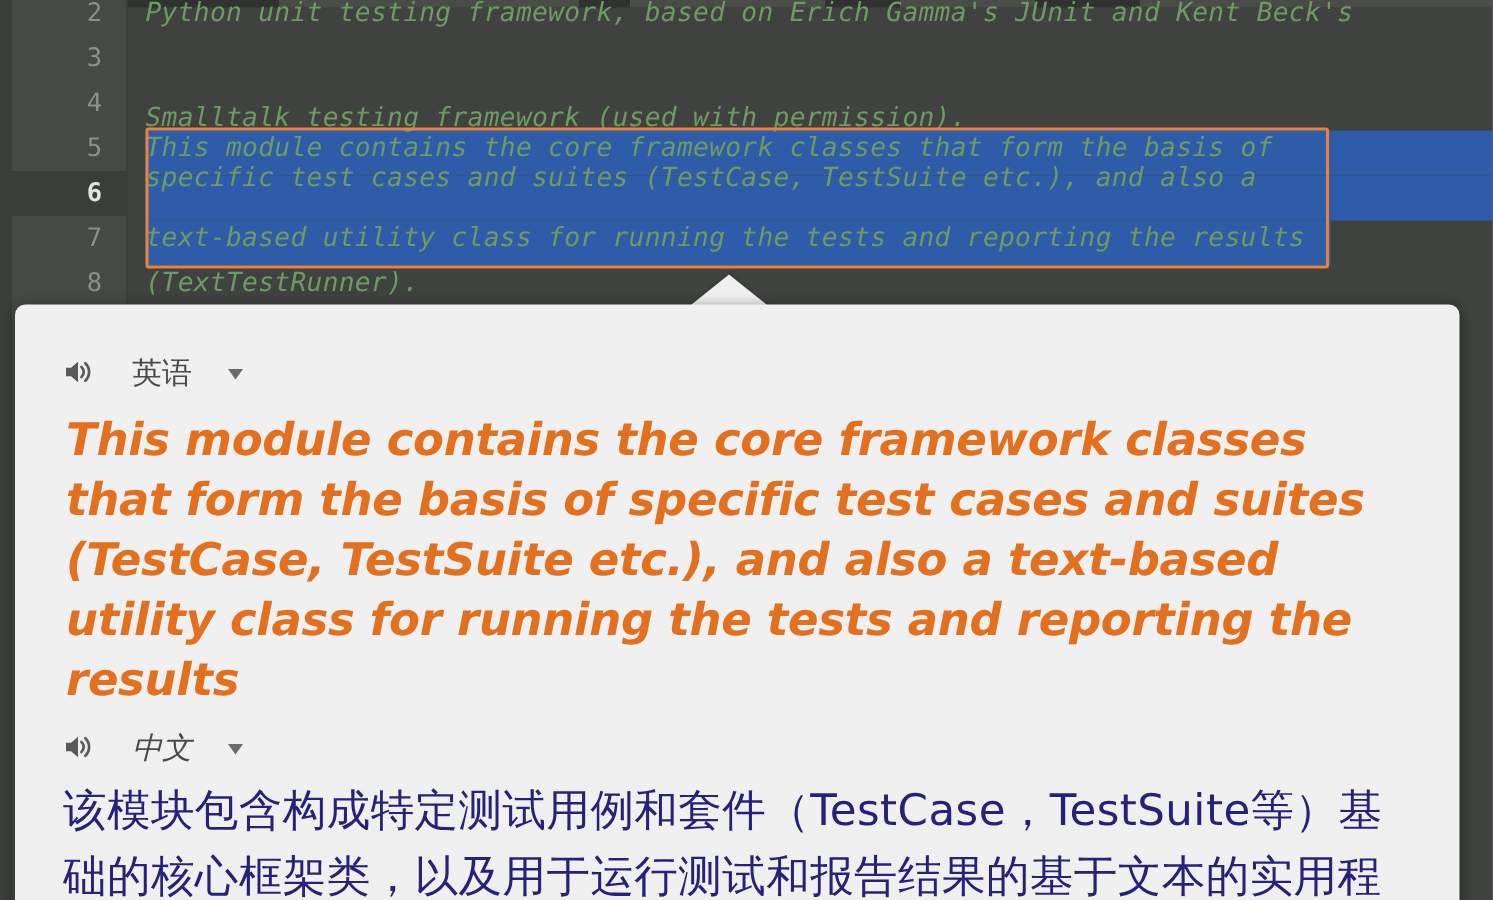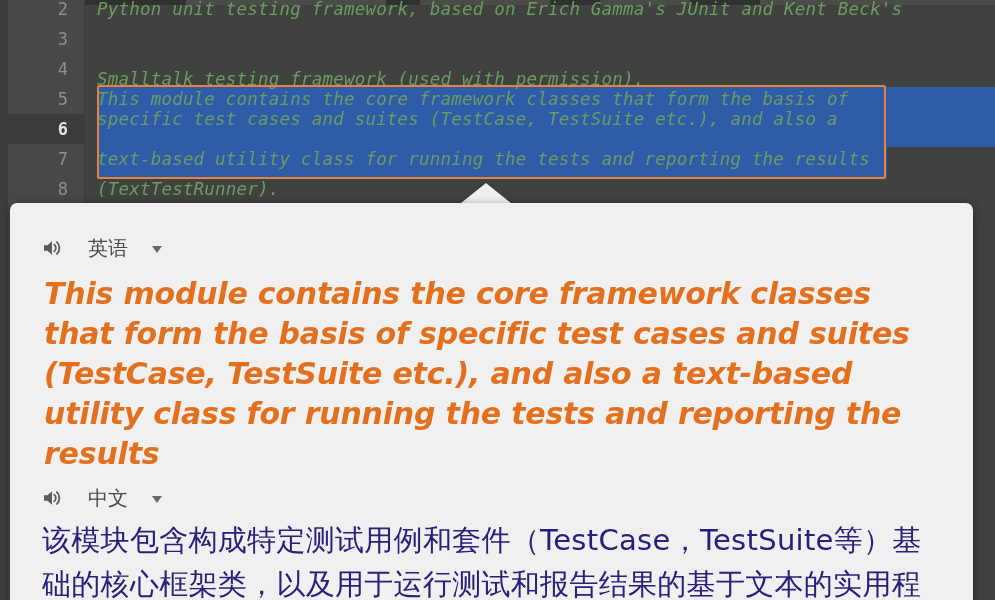--- a/index.html
+++ b/index.html
@@ -137,21 +137,21 @@
     filter: drop-shadow(0 -1px 1px rgba(0,0,0,0.15));
   }
 
   .lang-row {
     display: flex;
     align-items: center;
     gap: 23px;
     padding-left: 31px;
   }
   .lang-row.en { padding-top: 33px; }
-  .lang-row.zh { padding-top: 12px; }
+  .lang-row.zh { padding-top: 12px; font-style: italic; }
 
   .speaker-icon {
     width: 24px; height: 24px;
     display: inline-block;
     flex: 0 0 auto;
   }
   .lang-label {
     font-family: "DejaVu Sans", sans-serif;
     font-size: 20px;
     color: #4a4a4a;

